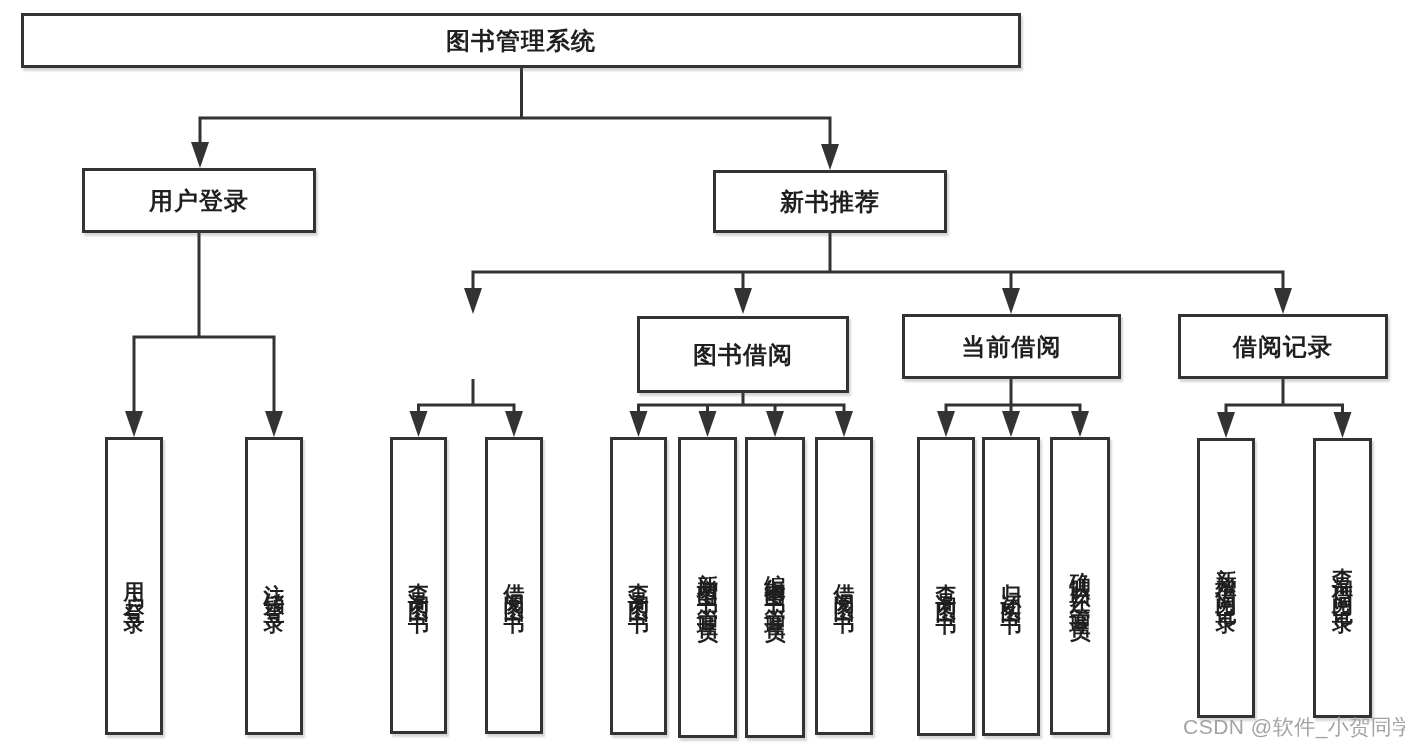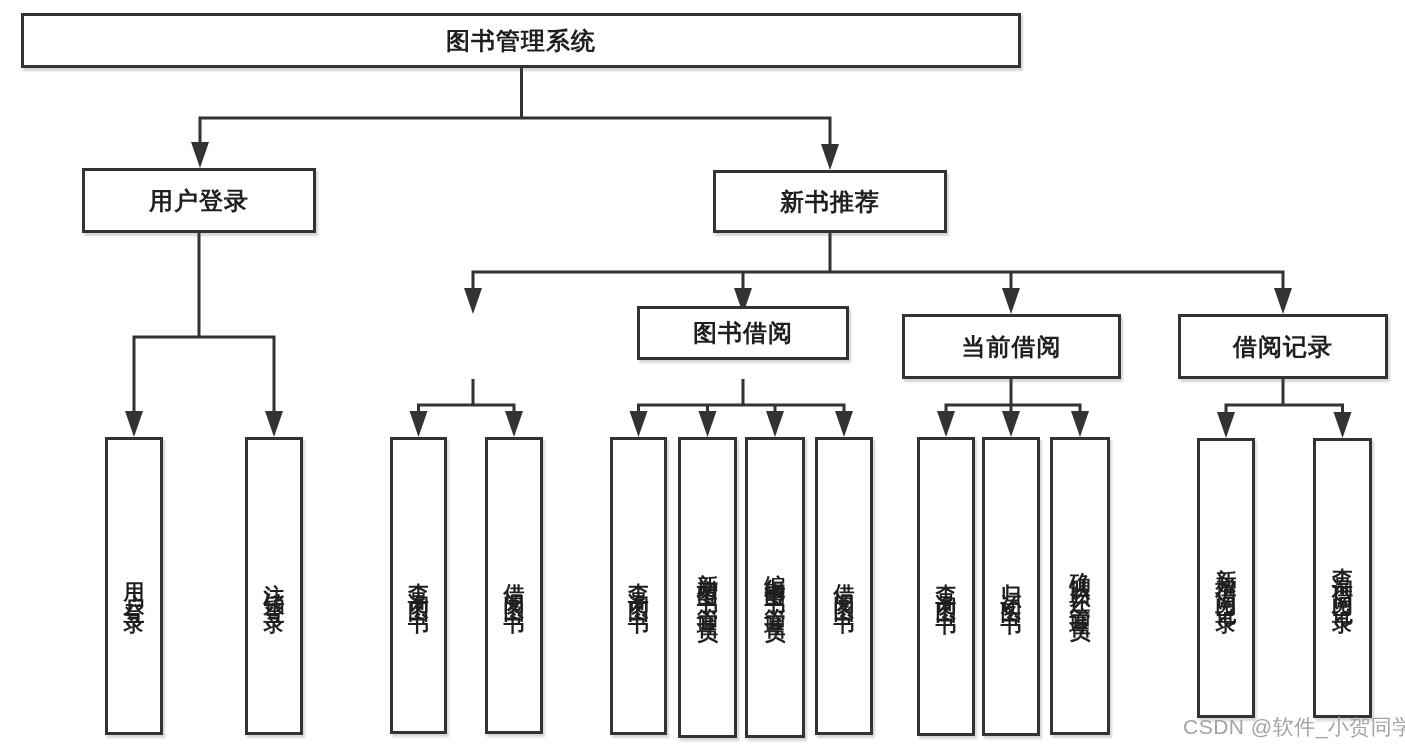--- a/index.html
+++ b/index.html
@@ -92,21 +92,21 @@
     <span>图书管理系统</span>
   </div>
 
   <div class="box" style="left:82px;top:168px;width:234px;height:65px">
     <span>用户登录</span>
   </div>
   <div class="box" style="left:713px;top:170px;width:234px;height:63px">
     <span>新书推荐</span>
   </div>
 
-  <div class="box" style="left:637px;top:306px;width:212px;height:54px">
+  <div class="box" style="left:637px;top:316px;width:212px;height:77px">
     <span>图书借阅</span>
   </div>
   <div class="box" style="left:902px;top:314px;width:219px;height:65px">
     <span>当前借阅</span>
   </div>
   <div class="box" style="left:1178px;top:314px;width:210px;height:65px">
     <span>借阅记录</span>
   </div>
 
   <div class="box vbox ls4" style="left:105px;top:437px;width:58px;height:298px">

